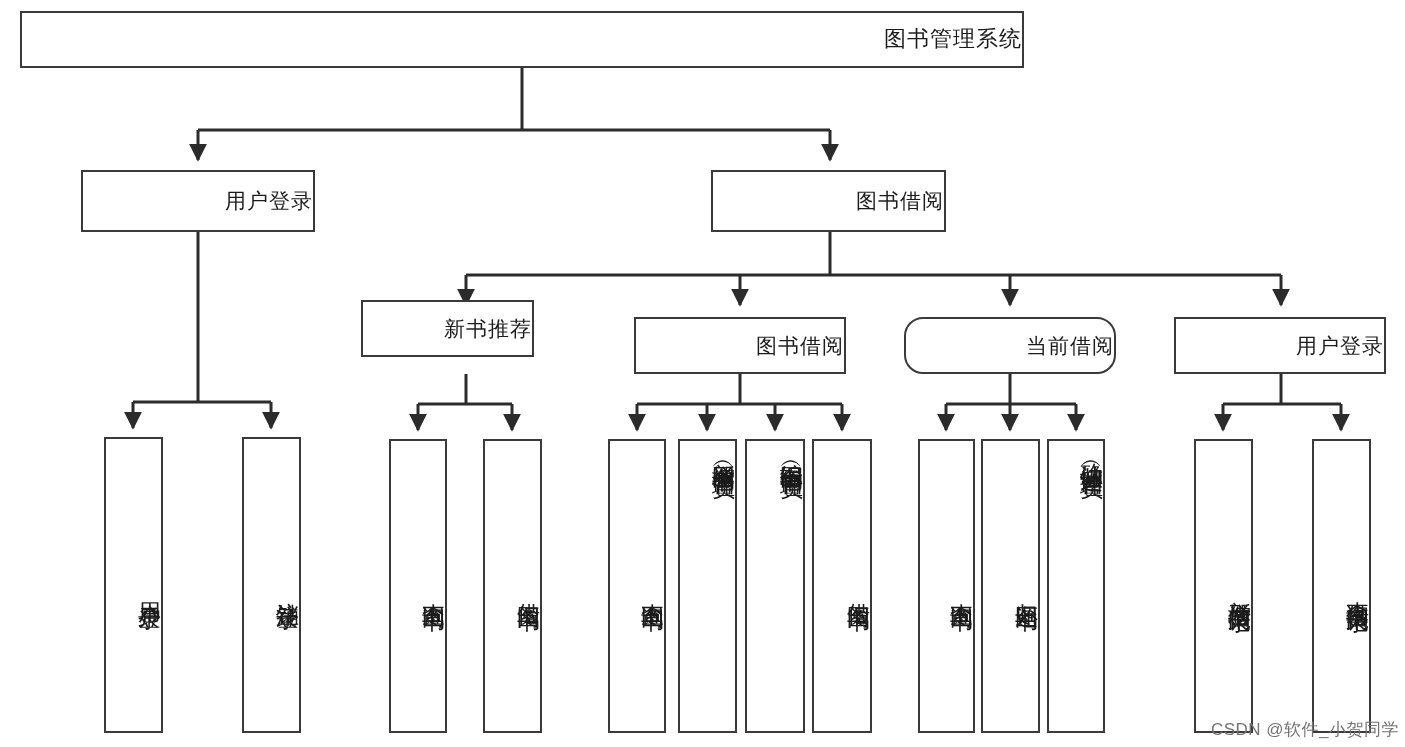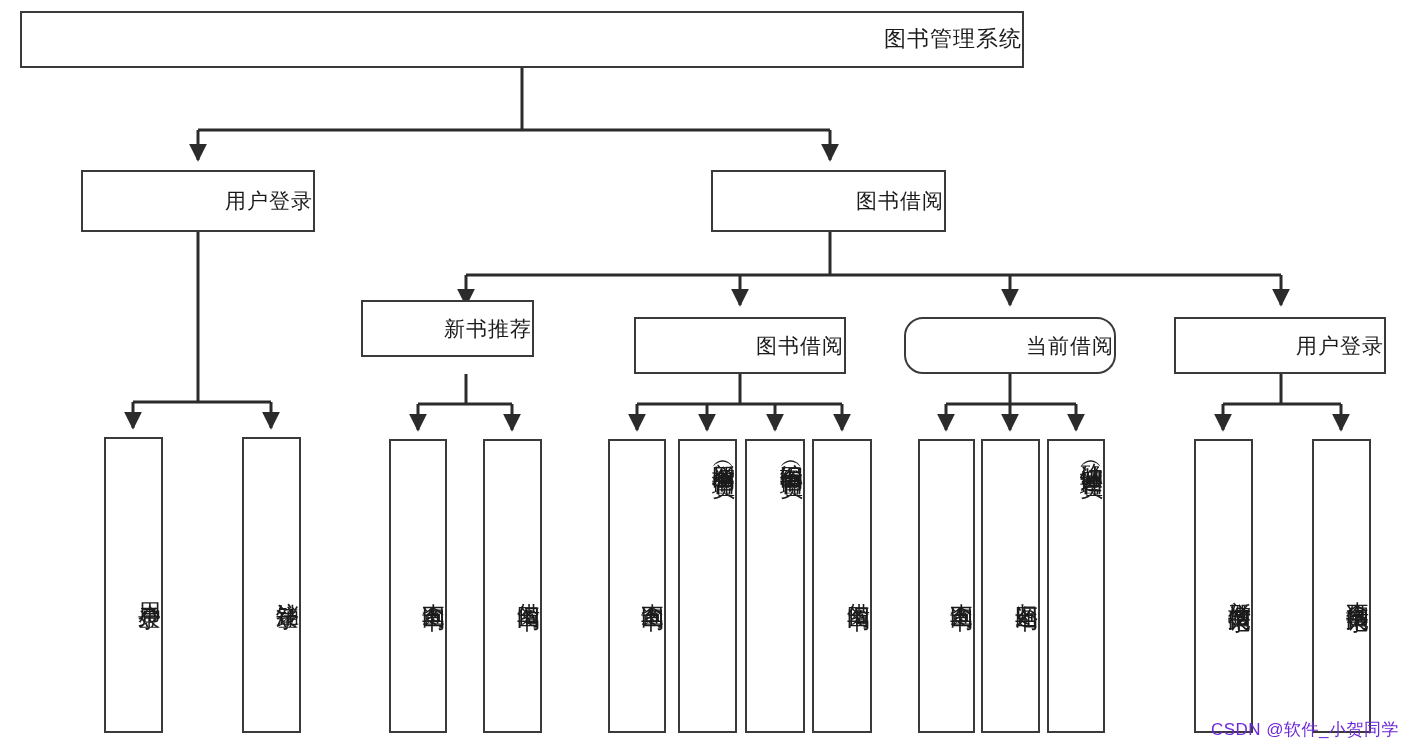--- a/index.html
+++ b/index.html
@@ -63,21 +63,21 @@
   .vert-label {
     writing-mode: vertical-rl;
     text-orientation: upright;
     white-space: nowrap;
   }
   .watermark {
     position: absolute;
     right: 6px;
     bottom: 6px;
     font-size: 17px;
-    color: #6d28d9;
+    color: #737373;
     letter-spacing: 0.5px;
     white-space: nowrap;
     user-select: none;
   }
 </style>
 </head>
 <body>
 
 <div id="diagram-root">
 

